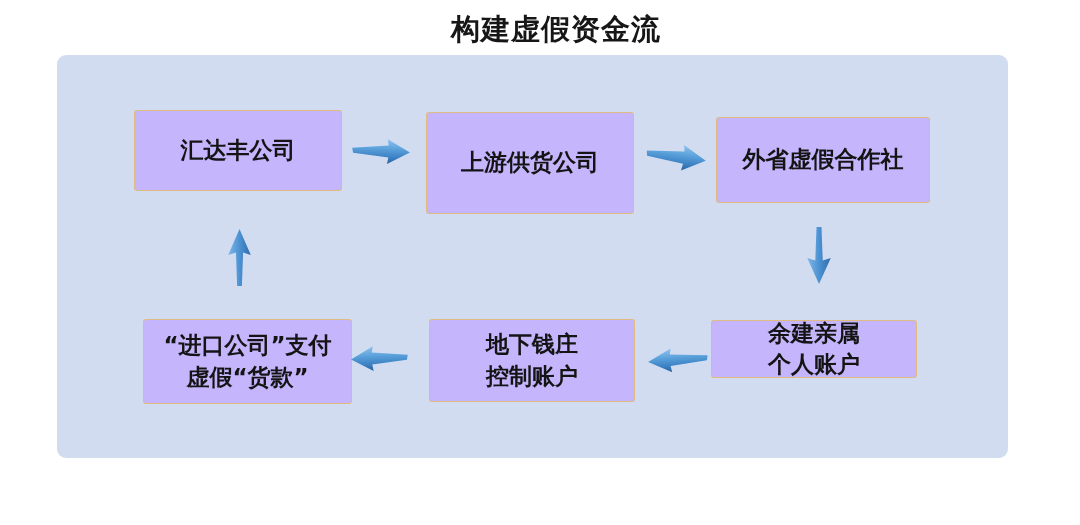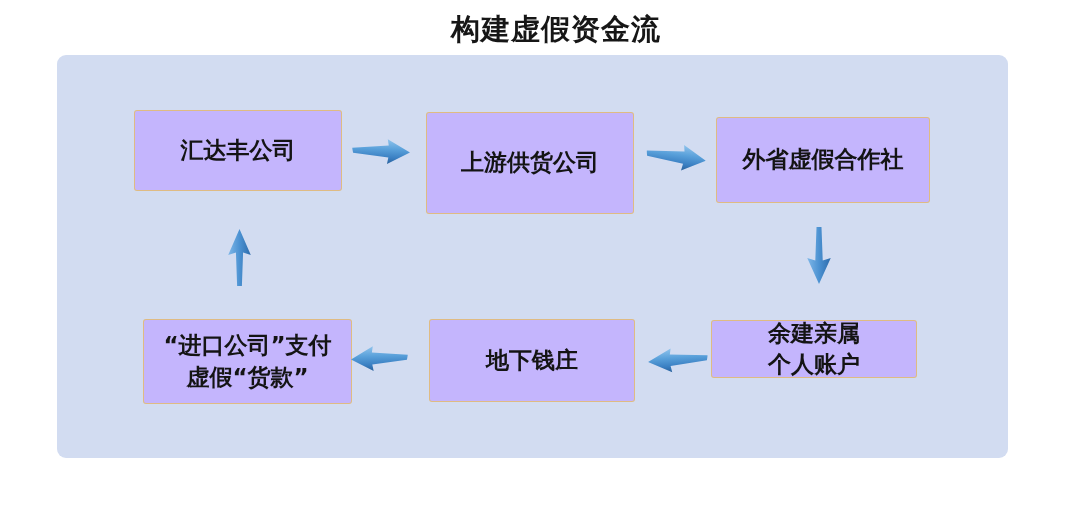--- a/index.html
+++ b/index.html
@@ -104,20 +104,21 @@
   <div class="node" id="node-3">
     <div class="line">外省虚假合作社</div>
   </div>
 
   <div class="node" id="node-4">
     <div class="line">余建亲属</div>
     <div class="line">个人账户</div>
   </div>
   <div class="node" id="node-5">
     <div class="line">地下钱庄</div>
+    <div class="line">控制账户</div>
   </div>
   <div class="node" id="node-6">
     <div class="line">“进口公司”支付</div>
     <div class="line">虚假“货款”</div>
   </div>
 
   <div class="arrow" id="arrow-1">
     <svg viewBox="0 0 100 48" preserveAspectRatio="none">
       <polygon points="0,19 63,13 61,2 100,24 61,46 63,34 2,28" fill="url(#gradH)"></polygon>
     </svg>

